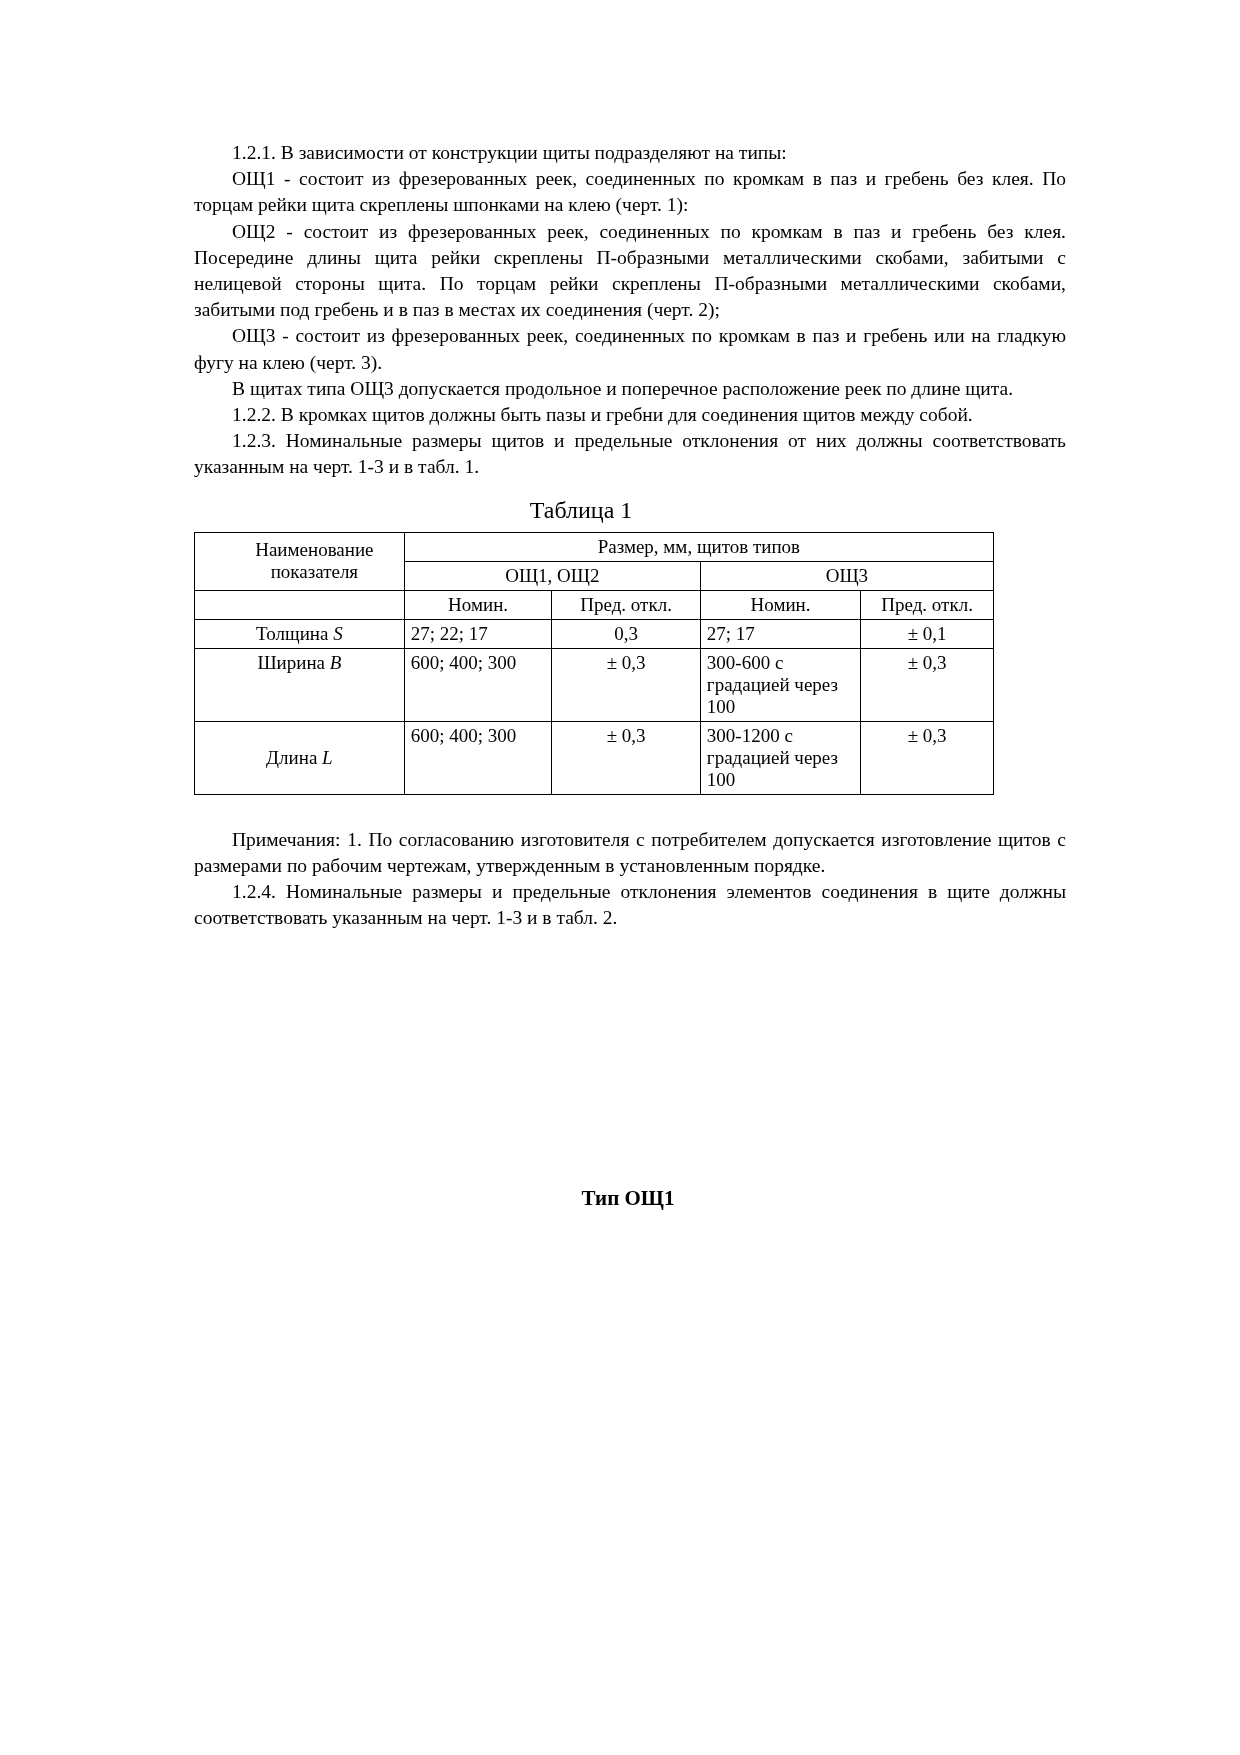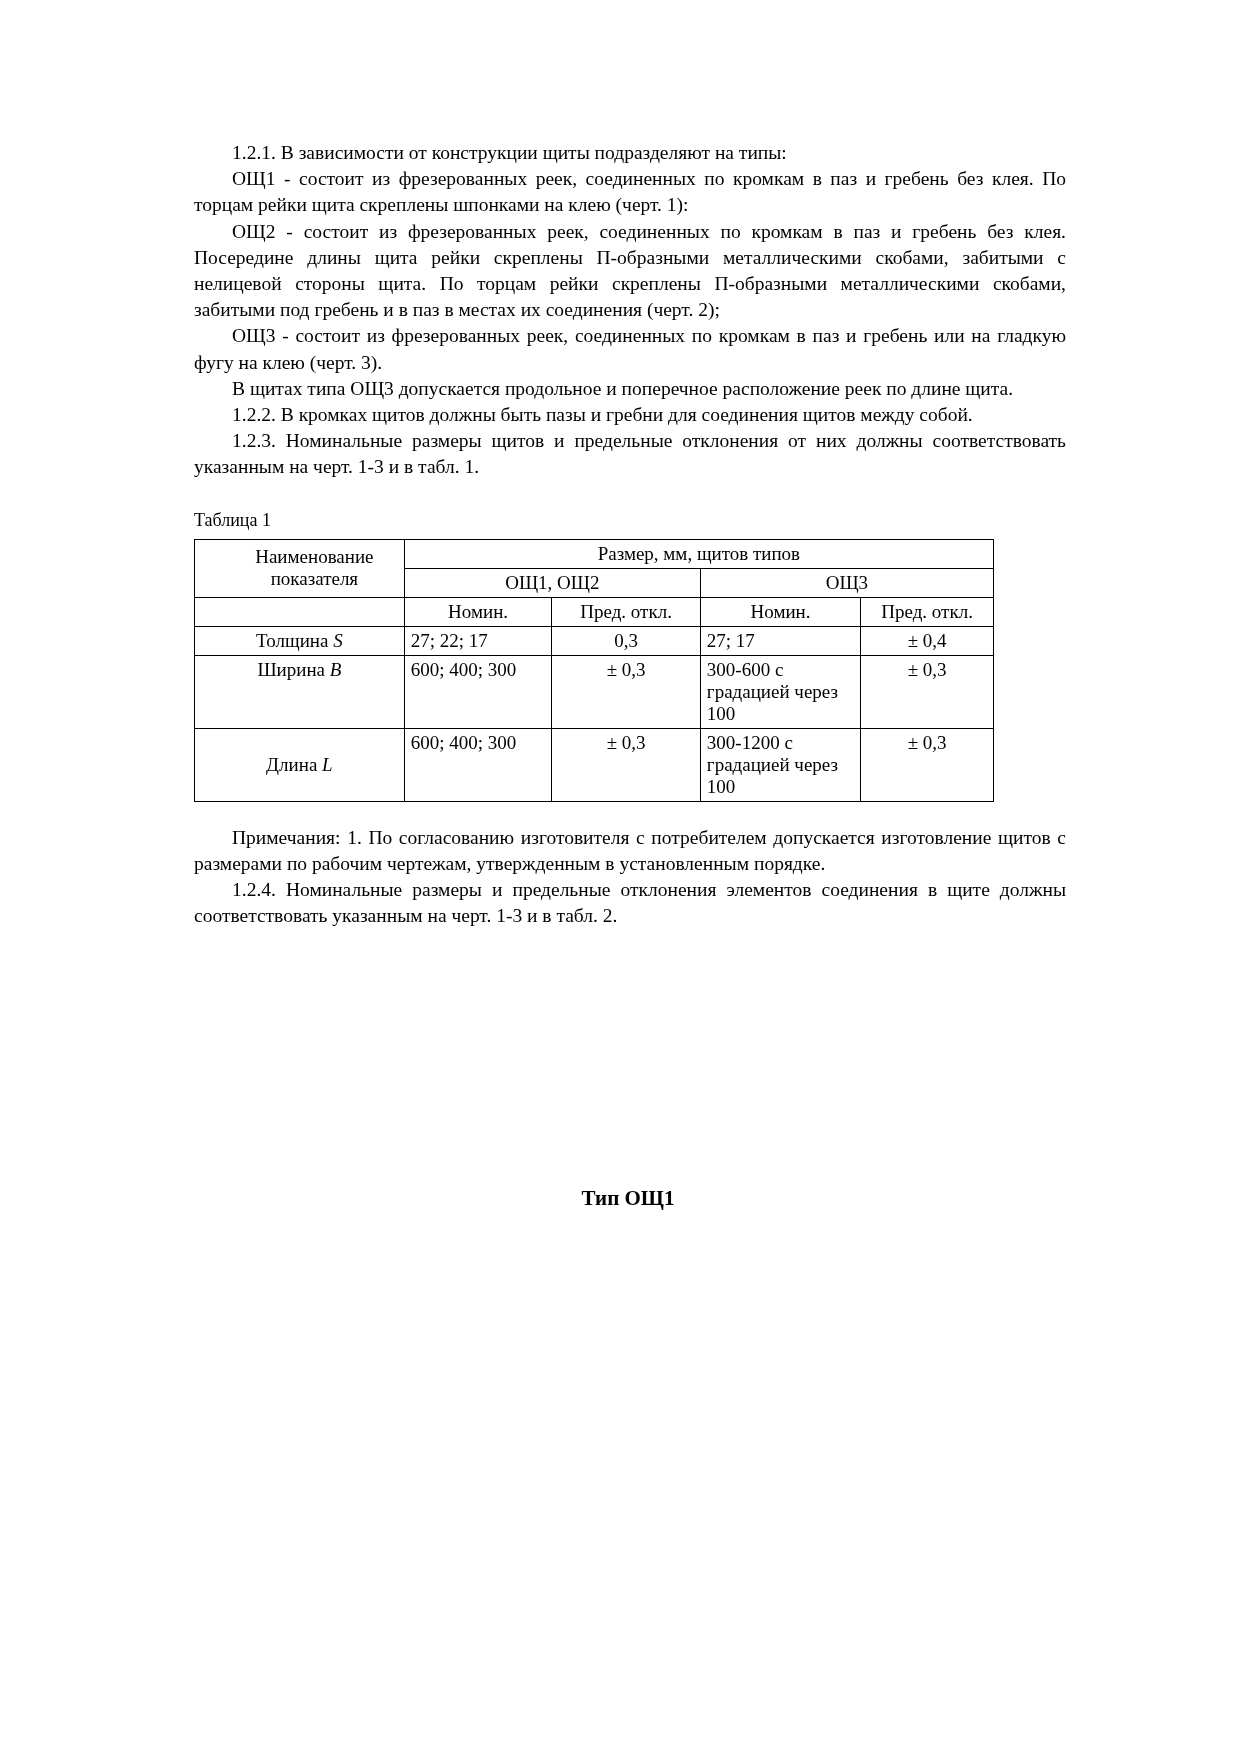--- a/index.html
+++ b/index.html
@@ -31,23 +31,23 @@
   }
   p.para {
     margin: 0 0 0 0;
     font-size: 19.5px;
     line-height: 26.2px;
     text-align: justify;
     text-indent: 38px;
     hyphens: manual;
   }
   .tbl-caption {
-    margin-top: 29px;
-    font-size: 18px;
-    text-align: left;
+    margin-top: 16px;
+    font-size: 24px;
+    text-align: center;
     padding-right: 98px;
   }
   table.t1 {
     margin-top: 8px;
     margin-left: 0px;
     width: 800px;
     border-collapse: collapse;
     font-size: 19px;
   }
   table.t1 td, table.t1 th {
@@ -63,21 +63,21 @@
     text-align: left;
   }
   table.t1 .hdr {
     text-align: center;
     vertical-align: middle;
   }
   .rowlabel {
     text-align: center;
   }
   .notes {
-    margin-top: 23px;
+    margin-top: 32px;
   }
   .figure-title {
     position: absolute;
     left: 0;
     top: 1186px;
     width: 1240px;
     text-align: center;
     font-size: 21px;
     font-weight: bold;
   }
@@ -122,21 +122,21 @@
       </tr>
 
       <tr>
         <td class="rowlabel">
           <span>Толщина</span>
           <span class="it">S</span>
         </td>
         <td class="lft">27; 22; 17</td>
         <td class="ctr">0,3</td>
         <td class="lft">27; 17</td>
-        <td class="ctr">± 0,4</td>
+        <td class="ctr">± 0,1</td>
       </tr>
 
       <tr>
         <td class="rowlabel">
           <span>Ширина</span>
           <span class="it">B</span>
         </td>
         <td class="lft">600; 400; 300</td>
         <td class="ctr">± 0,3</td>
         <td class="lft" style="width:165px;">300-600 с градацией через 100</td>

